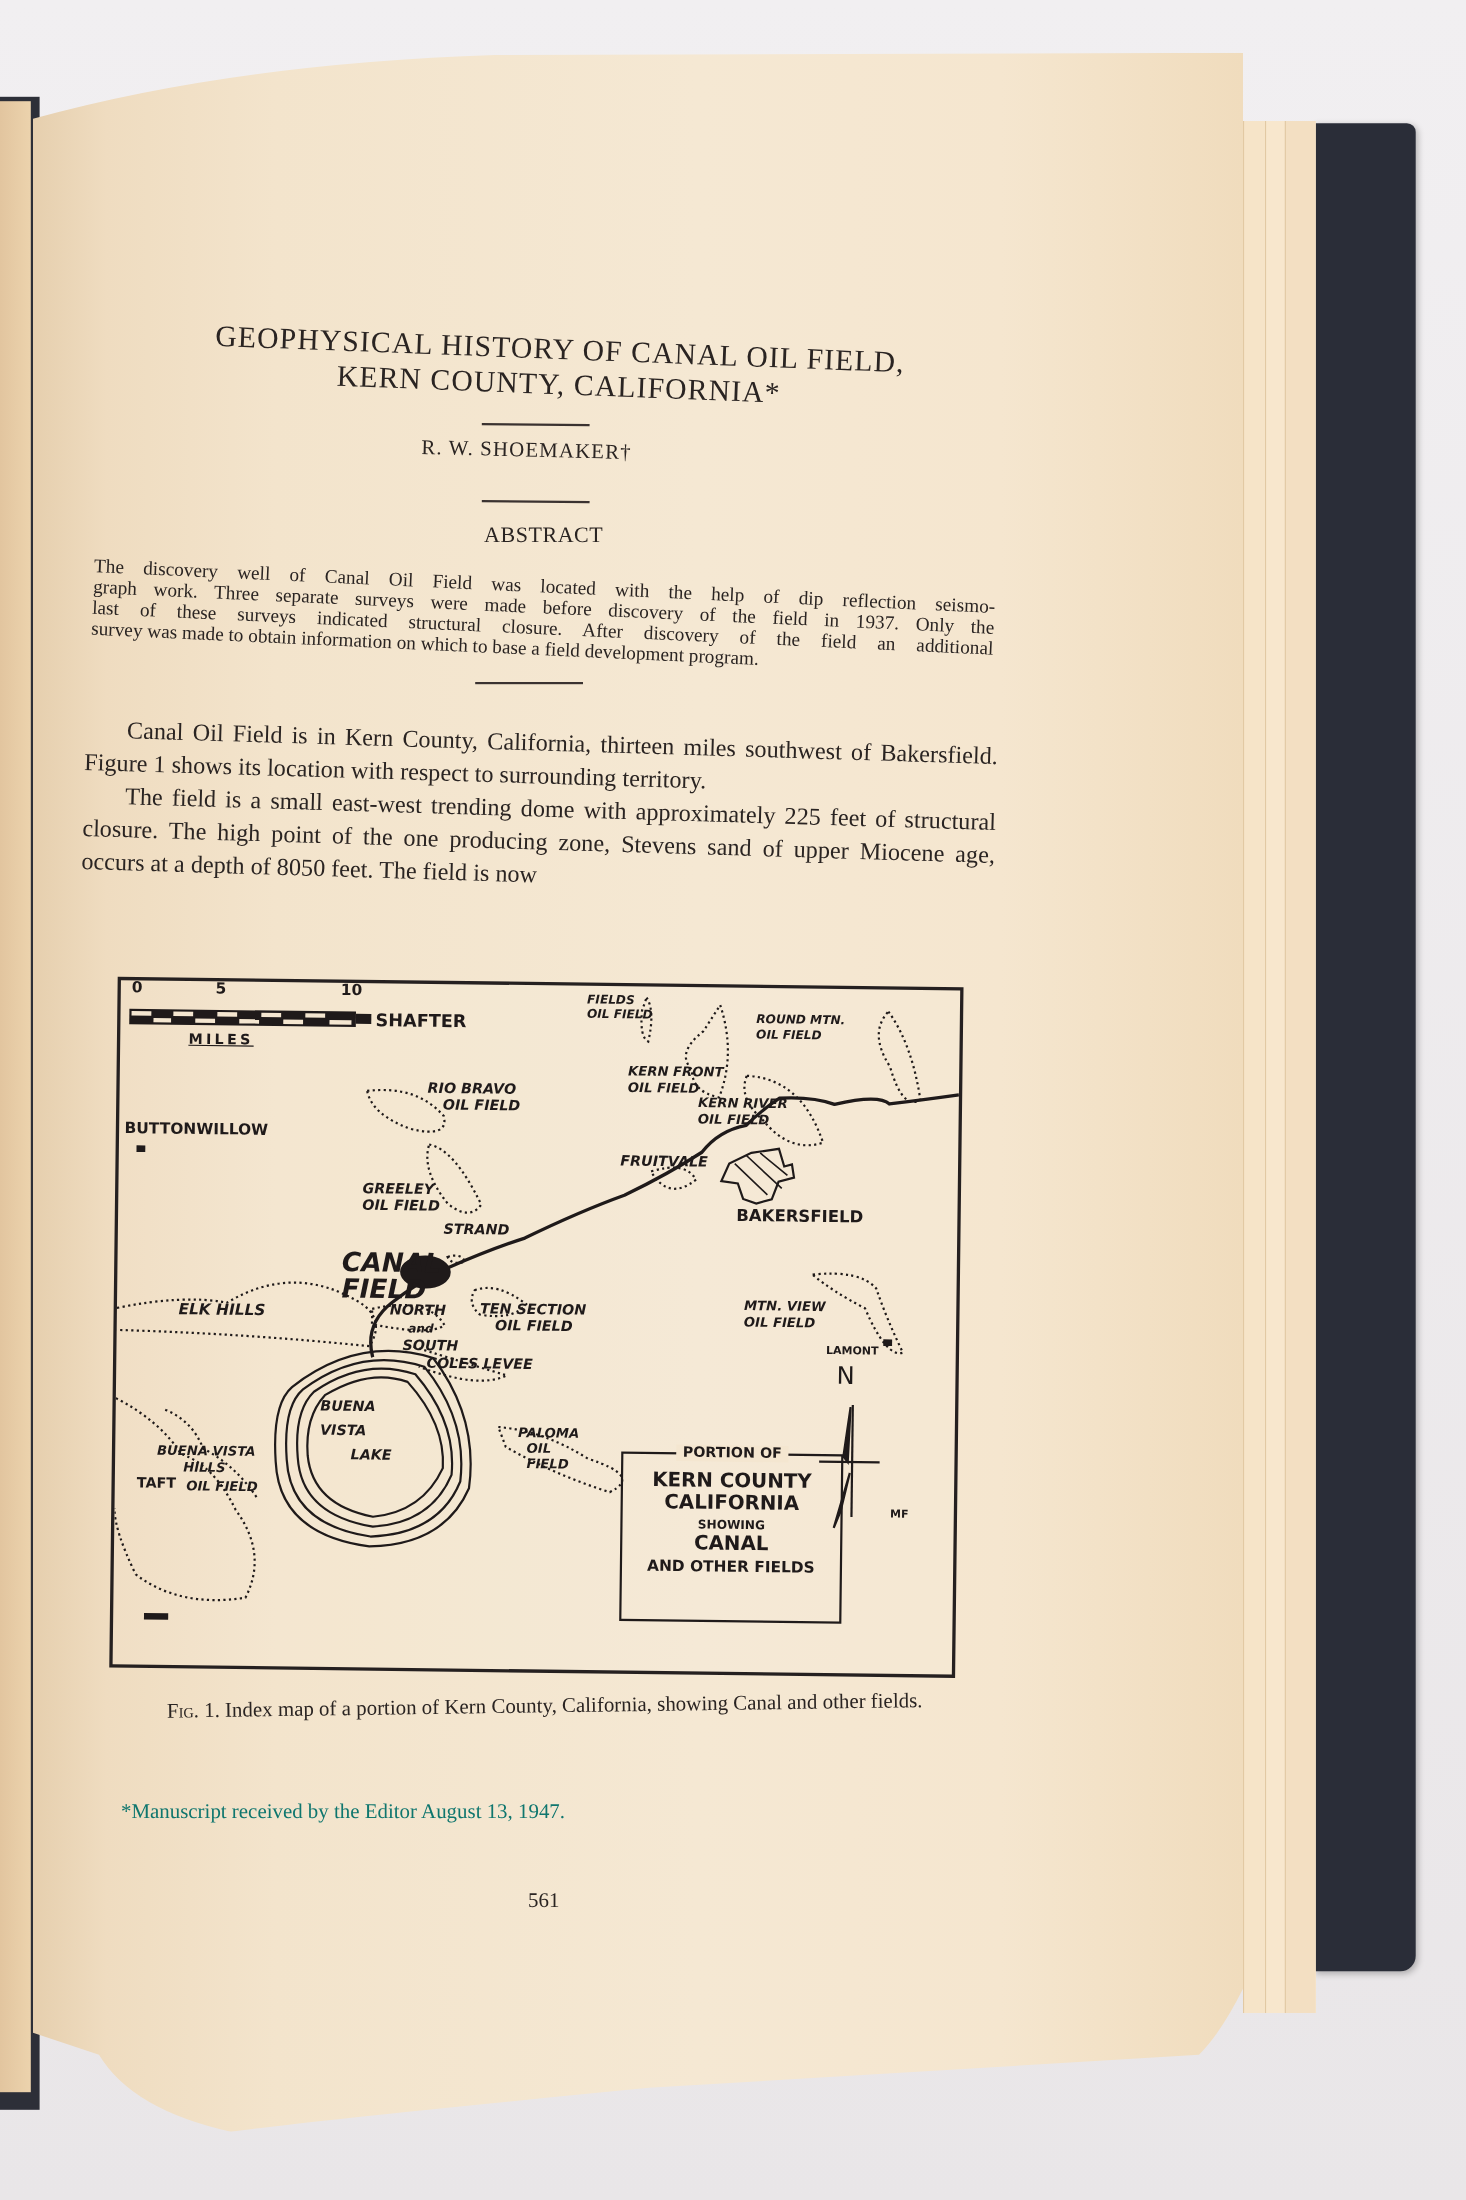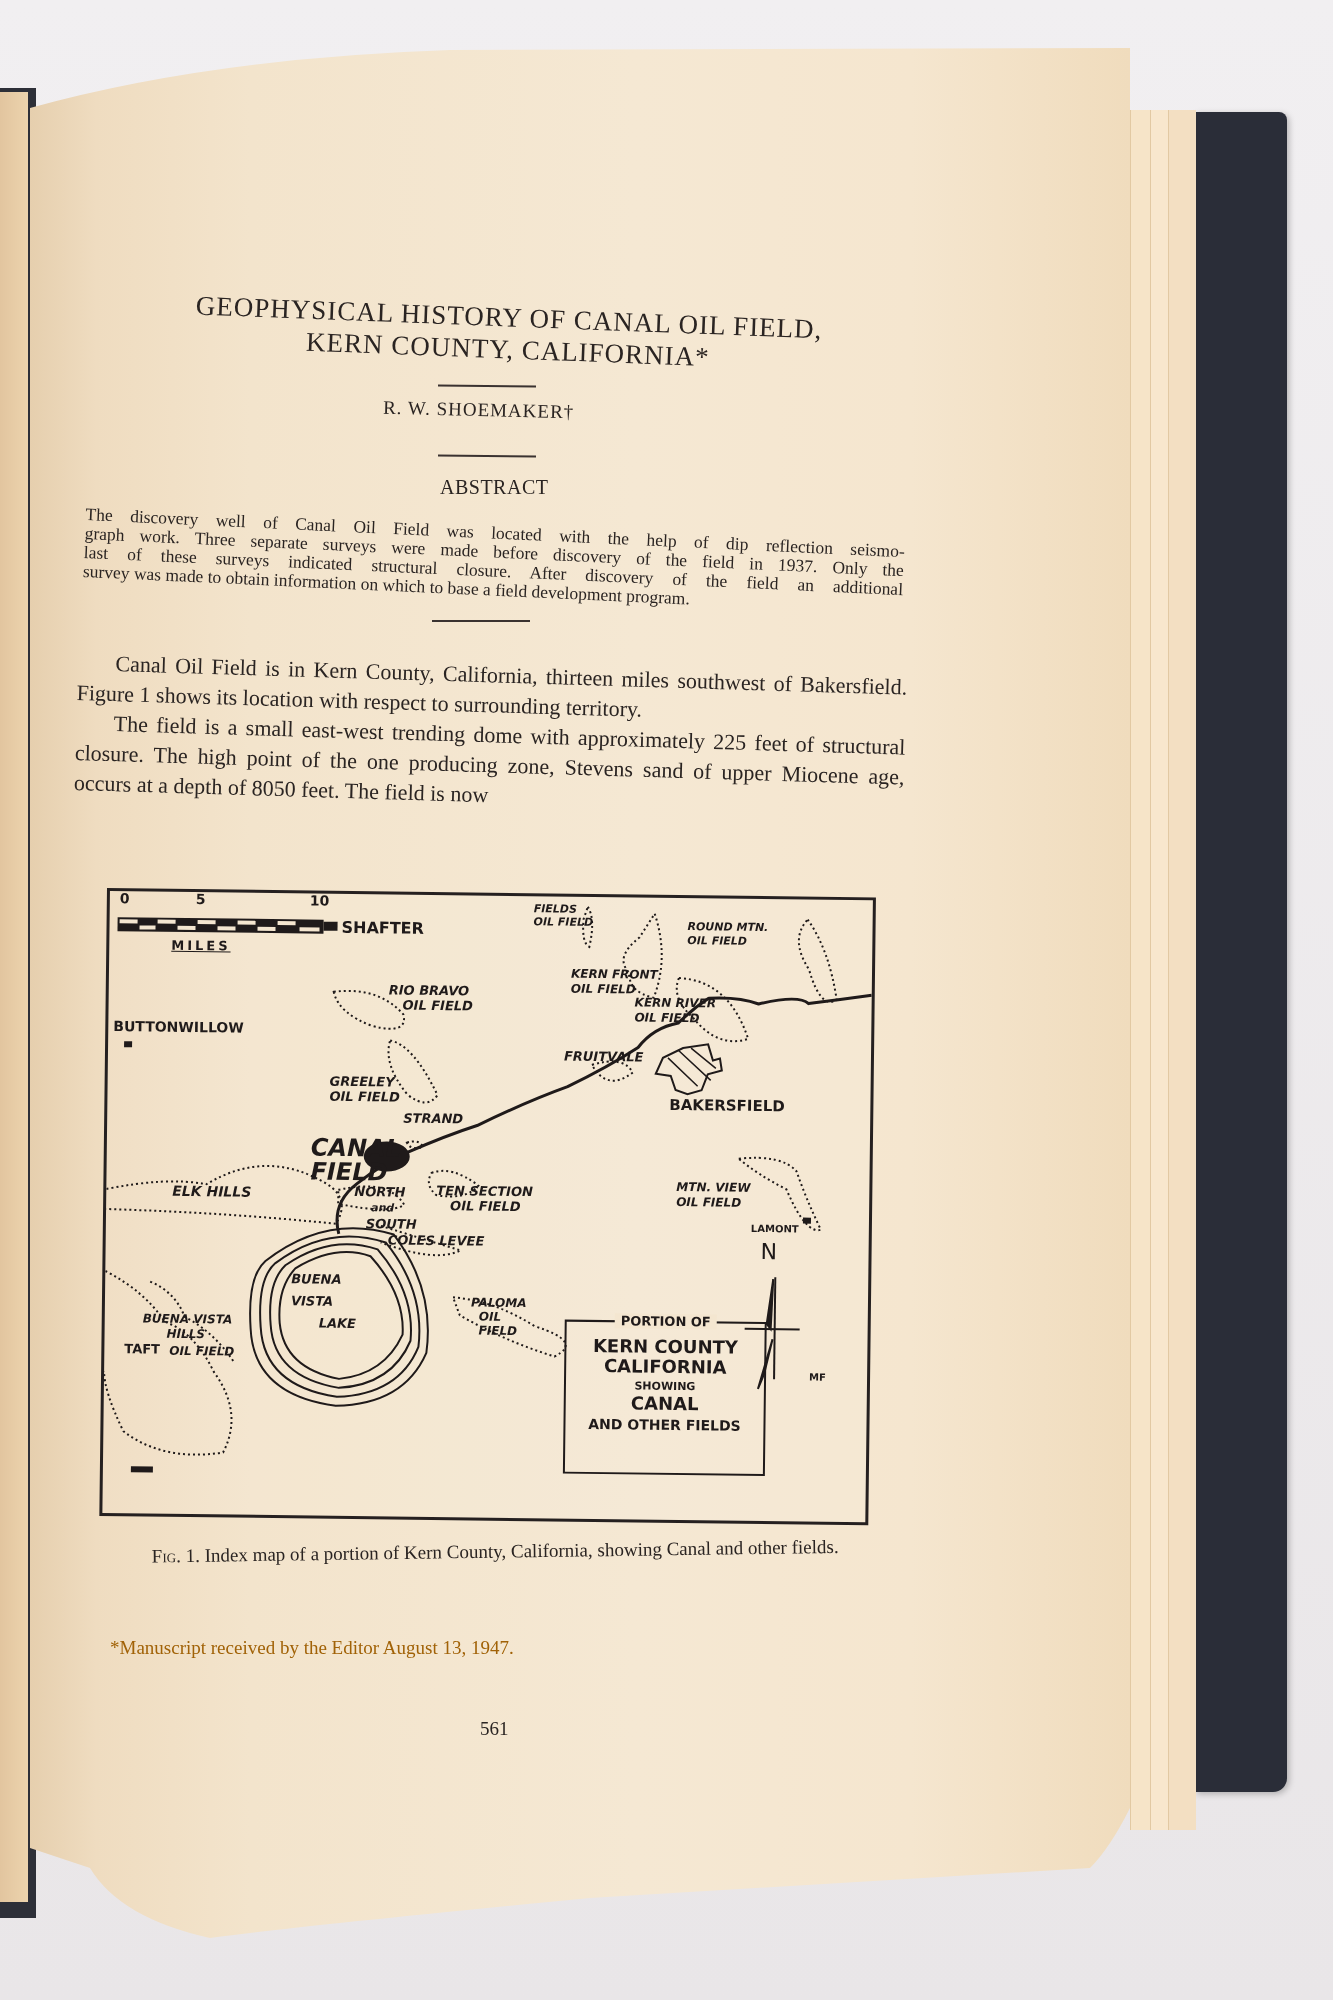--- a/index.html
+++ b/index.html
@@ -82,21 +82,21 @@
   .legend-box .l-county { margin-top: 14px; font-size: 18px; line-height: 20px; }
   .legend-box .l-show { font-size: 11px; margin-top: 3px; }
   .legend-box .l-canal { font-size: 18px; line-height: 22px; }
   .legend-box .l-other { font-size: 14px; margin-top: 2px; }
   .caption {
     position: absolute; left: 115px; top: 1542px; width: 760px; text-align: center;
     font-size: 19px; line-height: 29px; color: #2a2422; transform: rotate(-0.8deg); transform-origin: left top;
   }
   .caption .fig { font-variant: small-caps; }
   .footnotes {
-    position: absolute; left: 110px; top: 1634px; font-size: 19px; line-height: 28px; color: #a16207;
+    position: absolute; left: 110px; top: 1634px; font-size: 19px; line-height: 28px; color: #0f766e;
   }
   .page-num { position: absolute; left: 480px; top: 1718px; font-size: 19px; color: #2a2422; }
 </style>
 </head>
 <body>
 
 <div class="backdrop"></div>
 <div class="cover-left"></div>
 <div class="left-page-edge"></div>
 <div class="cover-right"></div>
@@ -220,21 +220,21 @@
         <div>KERN RIVER</div>
         <div>OIL FIELD</div>
       </div>
     <div class="lbl" style="left:456px;top:152px;">FRUITVALE</div>
     <div class="lbl up" style="left:562px;top:200px;font-size:15px;">BAKERSFIELD</div>
     <div class="lbl" style="left:296px;top:216px;">STRAND</div>
     <div class="lbl big" style="left:204px;top:242px;">
         <div>CANAL</div>
         <div>FIELD</div>
       </div>
-    <div class="lbl" style="left:66px;top:292px;font-size:14px;">ELK  HILLS</div>
+    <div class="lbl" style="left:56px;top:292px;font-size:14px;">ELK  HILLS</div>
     <div class="lbl" style="left:248px;top:290px;">NORTH</div>
     <div class="lbl" style="left:265px;top:306px;font-size:11px;">and</div>
     <div class="lbl" style="left:260px;top:322px;">SOUTH</div>
     <div class="lbl" style="left:282px;top:338px;">COLES LEVEE</div>
     <div class="lbl" style="left:330px;top:288px;">
         <div>TEN SECTION</div>
         <div style="margin-left:14px">OIL FIELD</div>
       </div>
     <div class="lbl" style="left:570px;top:282px;font-size:12px;">
         <div>MTN. VIEW</div>

